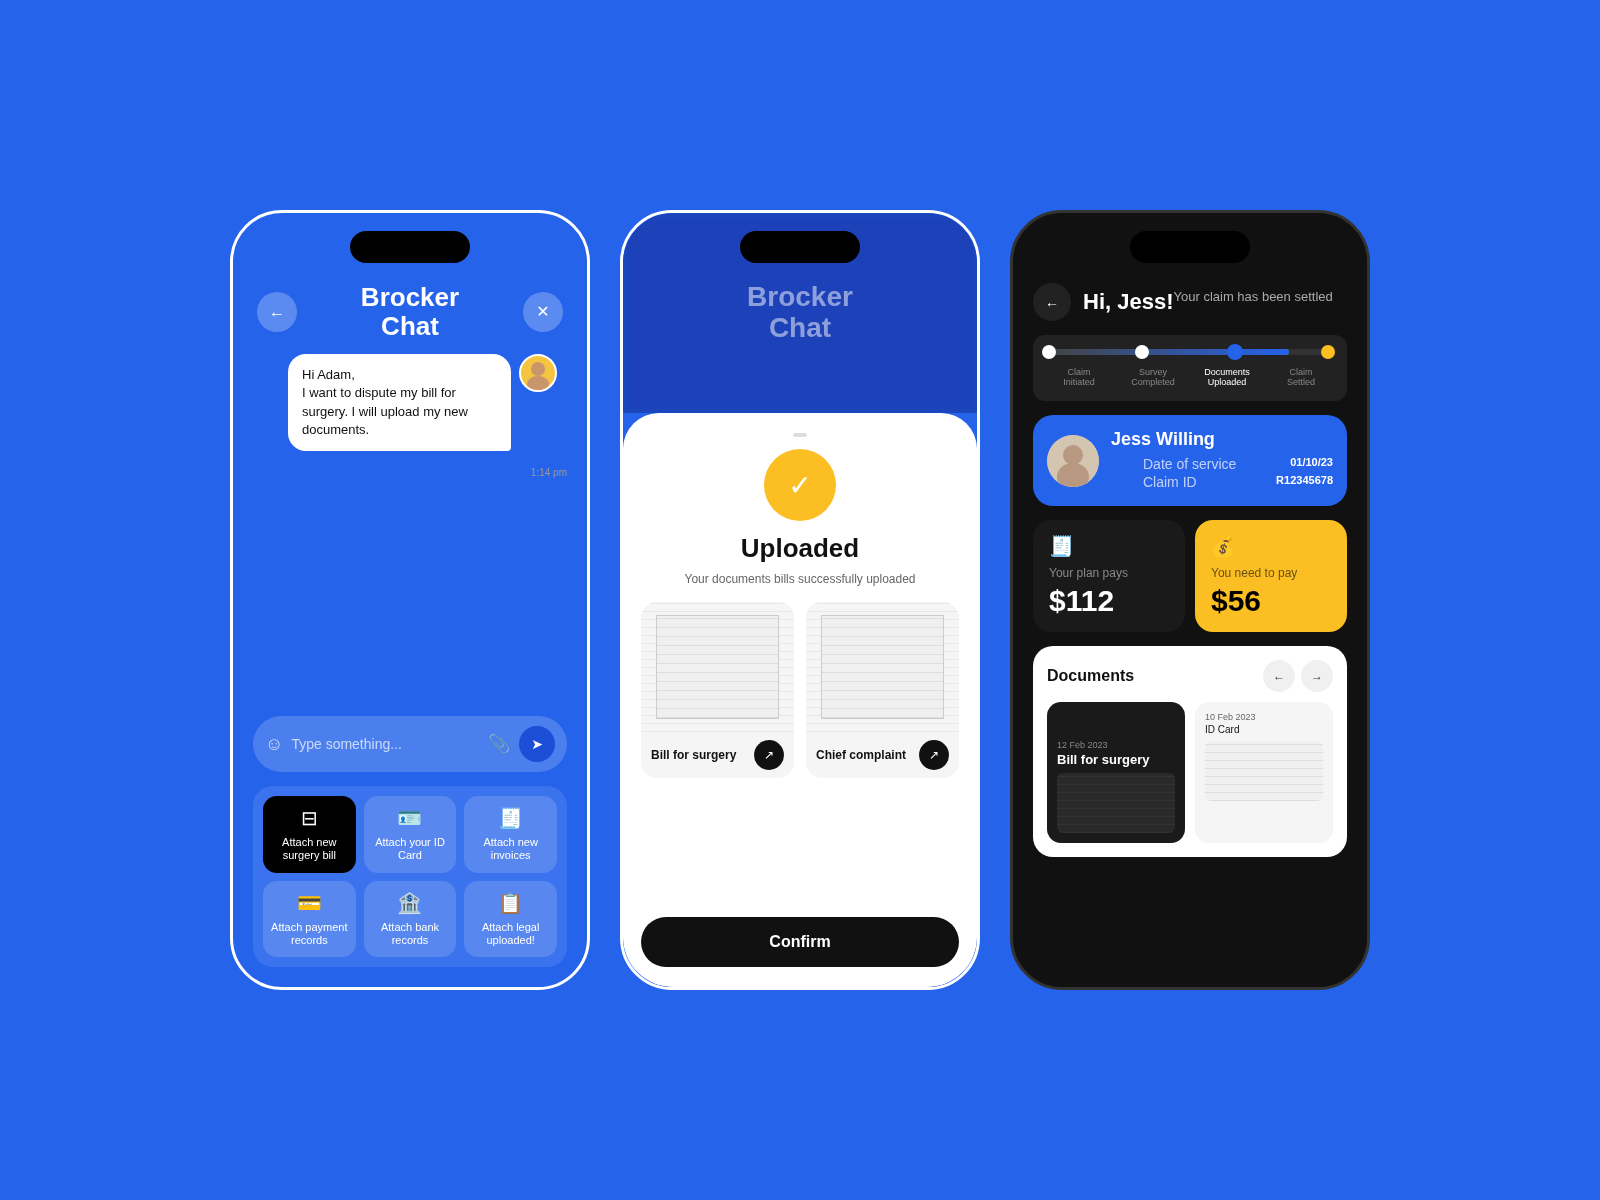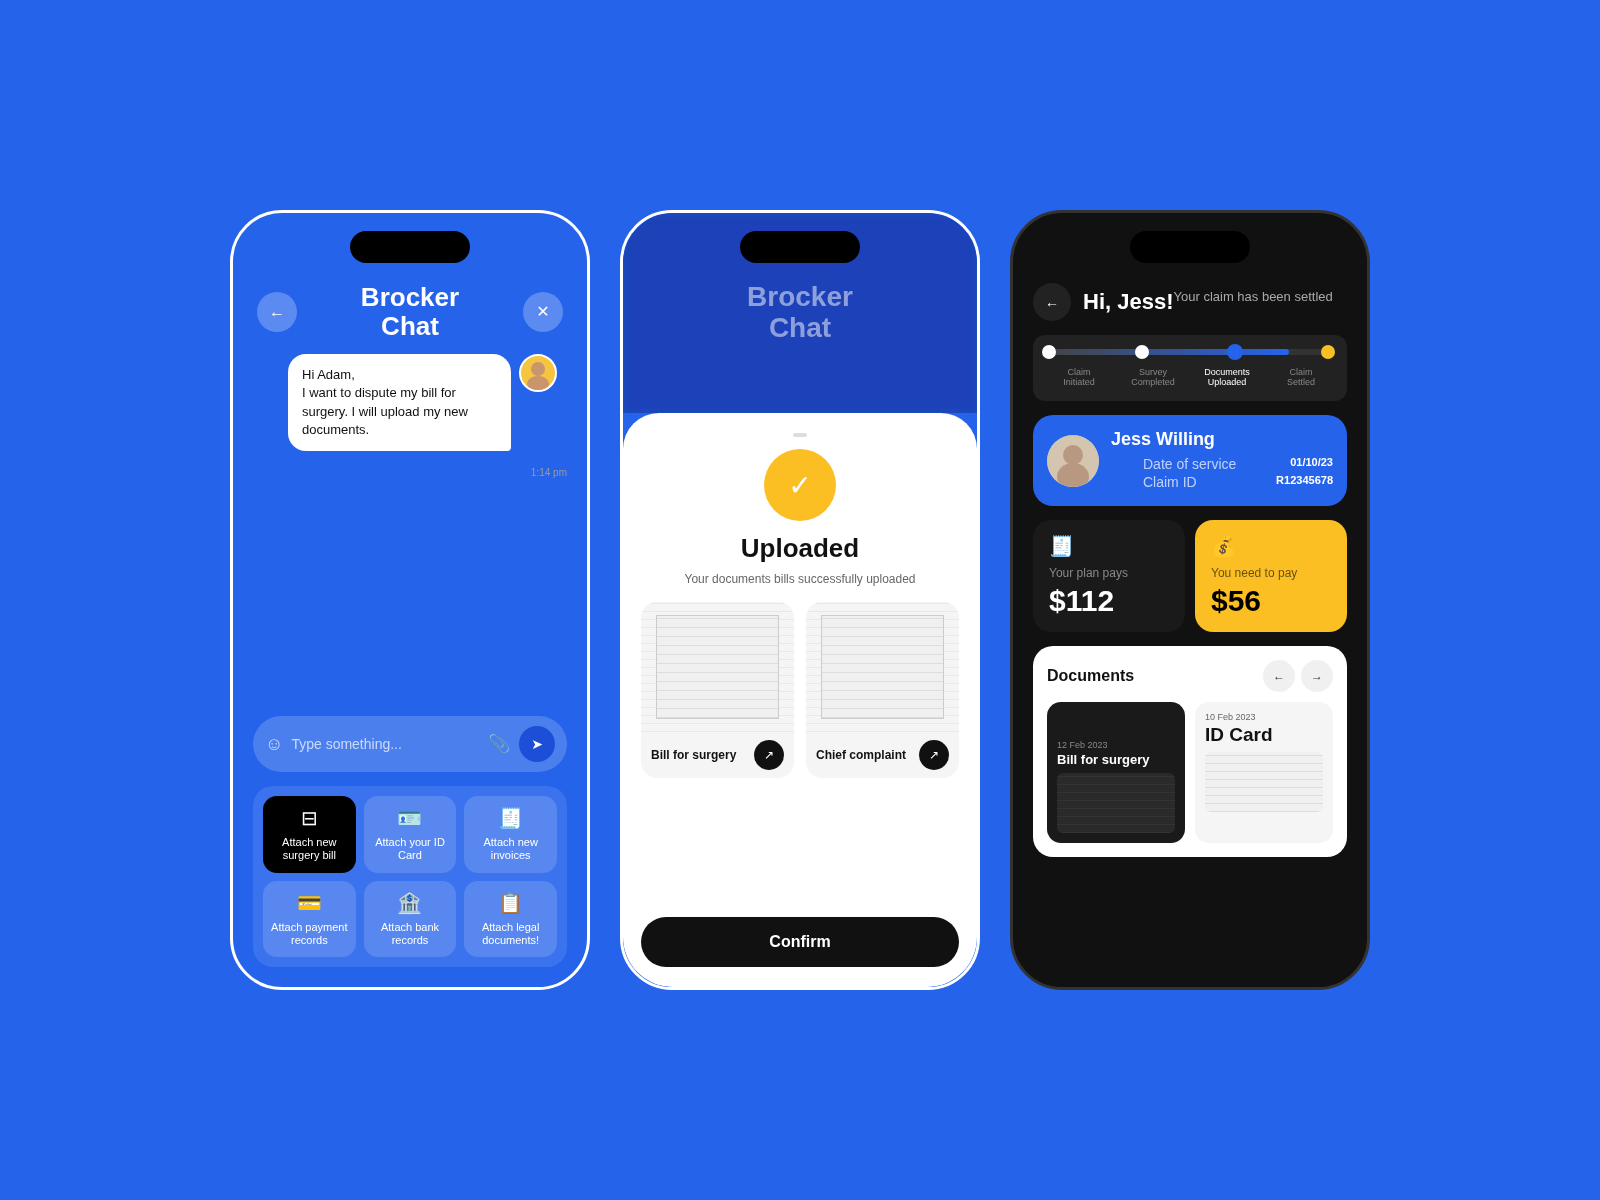--- a/index.html
+++ b/index.html
@@ -612,22 +612,22 @@
       color: #666;
       margin-bottom: 2px;
     }
     .doc-card-title {
       font-size: 13px;
       font-weight: 700;
       color: #fff;
       margin-bottom: 6px;
     }
     .doc-card-title-dark {
-      font-size: 19px;
-      font-weight: 700;
+      font-size: 10px;
+      font-weight: 400;
       color: #111;
       margin-bottom: 6px;
     }
     .doc-thumbnail {
       width: 100%;
       height: 60px;
       background: repeating-linear-gradient(
         0deg,
         #333 0px,
         #333 1px,
@@ -709,21 +709,21 @@
         <div class="action-btn">
           <div class="action-icon">💳</div>
           <span>Attach payment records</span>
         </div>
         <div class="action-btn">
           <div class="action-icon">🏦</div>
           <span>Attach bank records</span>
         </div>
         <div class="action-btn">
           <div class="action-icon">📋</div>
-          <span>Attach legal documents!</span>
+          <span>Attach legal uploaded!</span>
         </div>
       </div>
 
     </div>
   </div>
 
   <div class="phone phone2">
     <div class="phone-notch"></div>
     <div class="phone2-inner">
       <div class="phone2-top">

